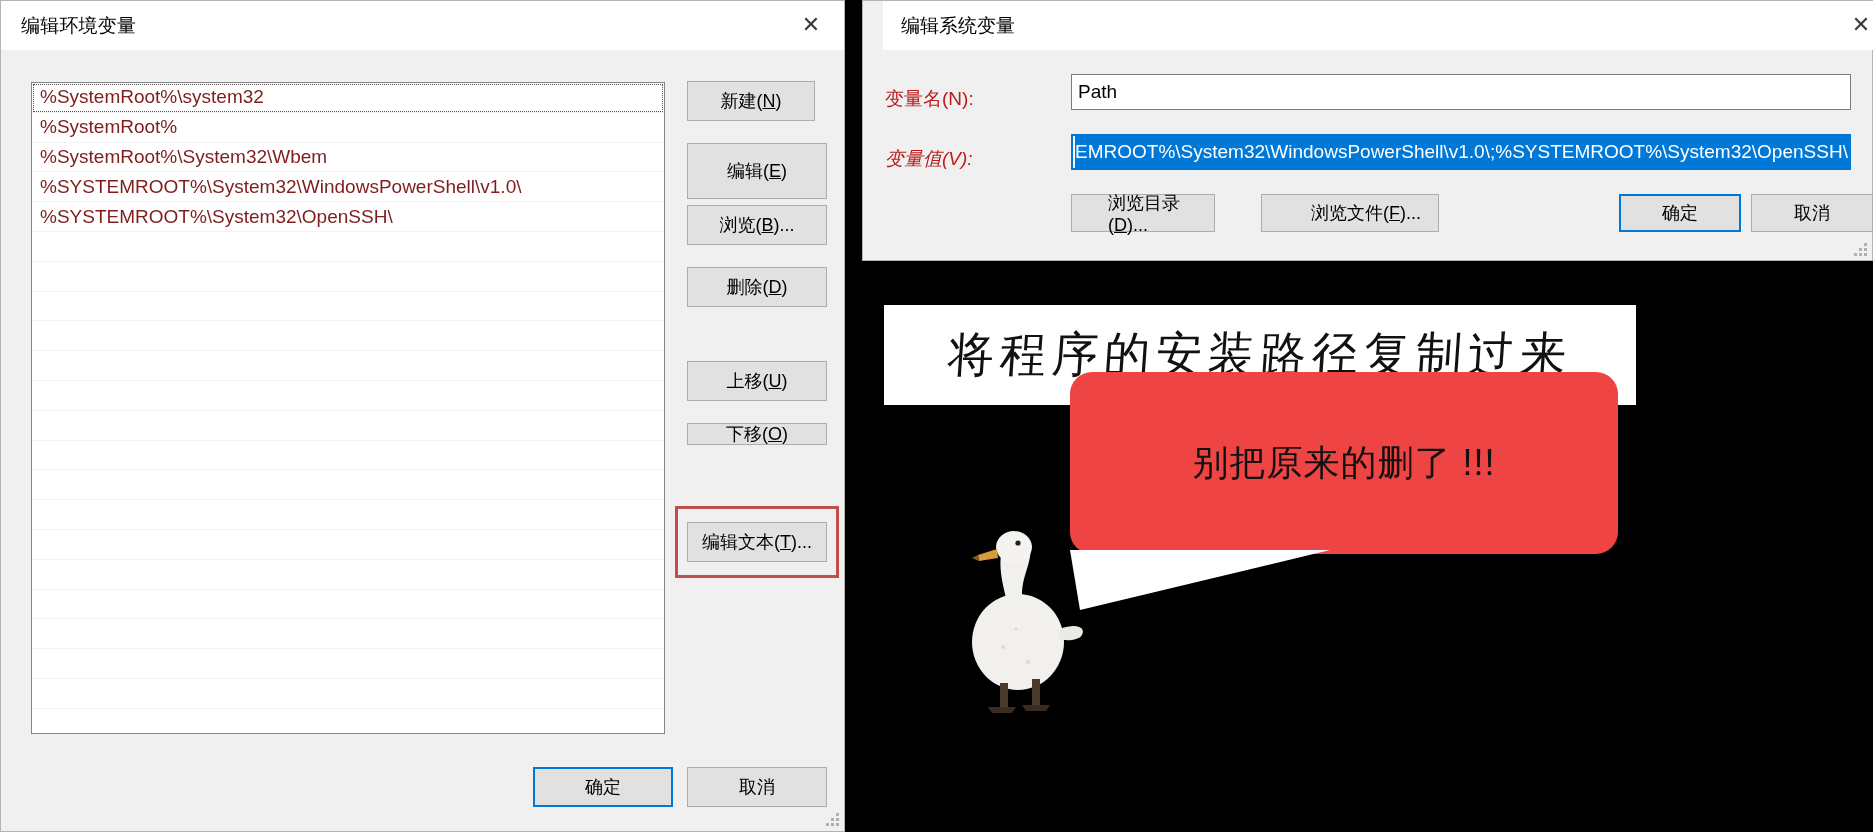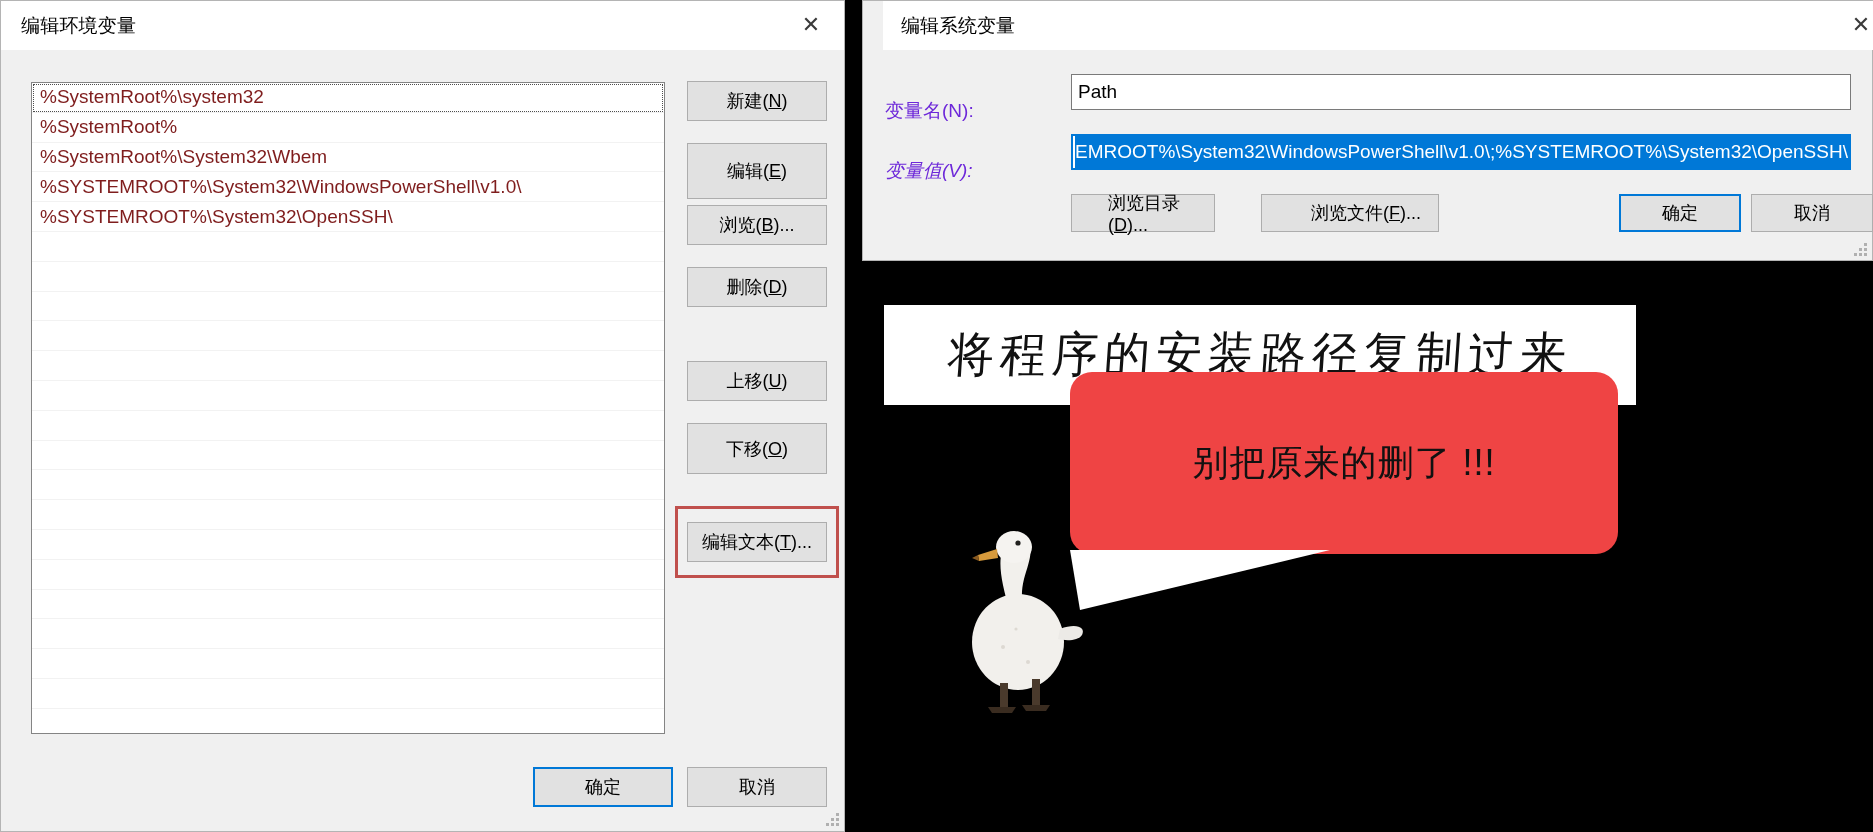--- a/index.html
+++ b/index.html
@@ -104,26 +104,26 @@
     justify-content: center;
     font-family: "Liberation Sans", "DejaVu Sans", sans-serif;
     cursor: default;
     user-select: none;
   }
   .win-btn.default {
     border: 2px solid #0078d7;
   }
   .acc { text-decoration: underline; }
 
-  #btn-new      { left: 686px; top: 80px;  width: 140px; height: 40px; }
+  #btn-new      { left: 686px; top: 80px;  width: 128px; height: 40px; }
   #btn-edit     { left: 686px; top: 142px; width: 140px; height: 56px; }
   #btn-browse   { left: 686px; top: 204px; width: 140px; height: 40px; }
   #btn-delete   { left: 686px; top: 266px; width: 140px; height: 40px; }
   #btn-moveup   { left: 686px; top: 360px; width: 140px; height: 40px; }
-  #btn-movedown { left: 686px; top: 422px; width: 140px; height: 51px; }
+  #btn-movedown { left: 686px; top: 422px; width: 140px; height: 22px; }
   #btn-edittext { left: 686px; top: 521px; width: 140px; height: 40px; }
 
   #edittext-highlight {
     position: absolute;
     left: 674px;
     top: 505px;
     width: 164px;
     height: 72px;
     border: 3px solid #c0504d;
     box-sizing: border-box;
@@ -172,22 +172,21 @@
     left: 18px;
     top: 12px;
     font-size: 19px;
     color: #000;
   }
   #right-close { right: 4px; }
 
   .field-label {
     position: absolute;
     font-size: 19px;
-    color: #6d28d9;
-    margin-top: 12px;
+    color: #b91c1c;
   }
   #label-varname { left: 22px; top: 85px; }
   #label-varvalue { left: 22px; top: 145px; font-style: italic; }
 
   .text-input {
     position: absolute;
     box-sizing: border-box;
     background: #ffffff;
     border: 1px solid #7a7a7a;
     font-size: 19px;

